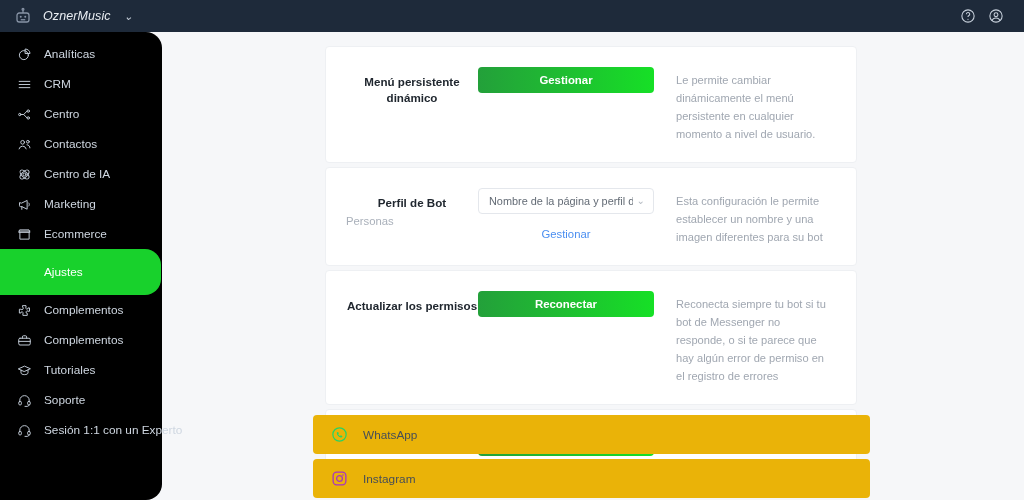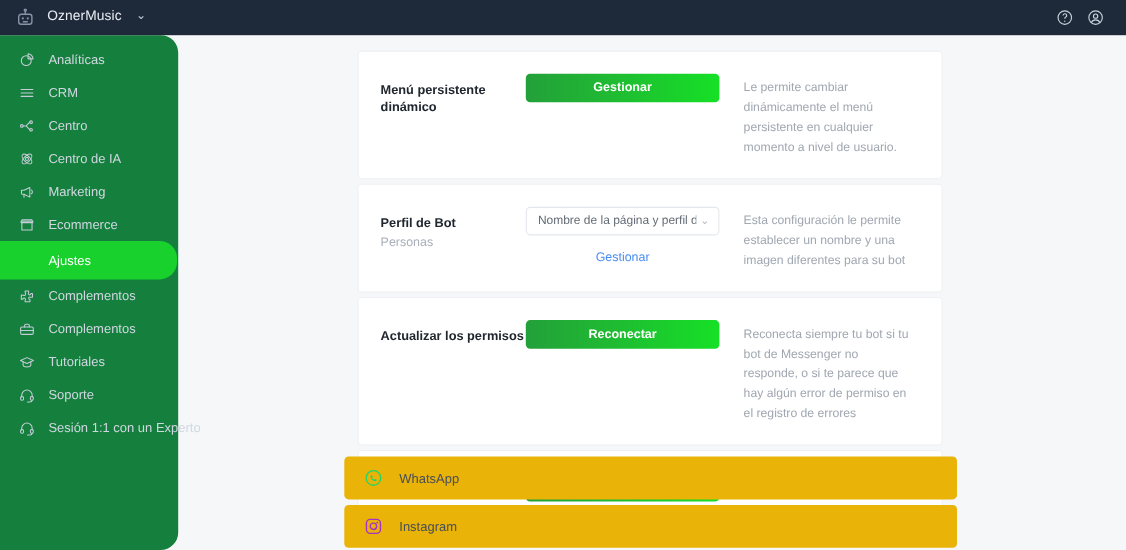--- a/index.html
+++ b/index.html
@@ -12,37 +12,37 @@
 
   
   .topbar {
     position: absolute; top: 0; left: 0;
     width: 1024px; height: 32px;
     background: #1e2a3a;
     display: flex; align-items: center;
     padding: 0 14px;
     z-index: 30;
   }
-  .brand { display: flex; align-items: flex-start; gap: 11px; }
+  .brand { display: flex; align-items: center; gap: 11px; font-style: italic; }
   .brand-icon { width: 18px; height: 18px; color: #8894a6; display:block; }
   .brand-name {
     color: #e9edf2; font-size: 12.5px; letter-spacing: .1px;
   }
   .brand-caret { color: #c2cbd6; font-size: 11px; margin-left: 2px; }
   .topbar-right {
     margin-left: auto; display: flex; align-items: center; gap: 12px;
     padding-right: 6px;
   }
   .topbar-right svg { width: 16px; height: 16px; color: #c8d1dc; display:block; }
 
   
   .sidebar {
     position: absolute; top: 32px; left: 0;
     width: 162px; height: 468px;
-    background: #15803d;
+    background: #000000;
     border-radius: 0 16px 16px 0;
     padding-top: 7px;
     z-index: 20;
   }
   .nav-item {
     height: 30px;
     display: flex; align-items: center;
     gap: 12px;
     padding-left: 17px;
     color: #cfd7e1;
@@ -52,21 +52,21 @@
   .nav-ico {
     width: 15px; height: 15px; flex: 0 0 15px;
     color: #c3ccd8; display: block;
   }
   .nav-ico svg { width:15px; height:15px; display:block; }
   .nav-item.active {
     background: #18d12c;
     border-radius: 0 16px 16px 0;
     margin-right: 1px;
     color: #ffffff;
-    height: 35px;
+    height: 46px;
   }
   .nav-item.active .nav-label { padding-left: 27px; }
 
   
   .main {
     position: absolute; top: 32px; left: 162px;
     width: 862px; height: 468px;
     background: #f6f7f9;
     overflow: hidden;
   }
@@ -85,20 +85,21 @@
     display: flex;
     align-items: flex-start;
   }
   .card-col-title {
     width: 132px; flex: 0 0 132px;
     padding-top: 11px;
   }
   .card-title {
     font-size: 11.6px; font-weight: bold; color: #20272f;
     line-height: 1.42;
+    text-align: center;
   }
   .card-sub {
     font-size: 11.3px; color: #a9b0ba; margin-top: 4px;
   }
   .card-col-action {
     width: 176px; flex: 0 0 176px;
     padding-top: 4px;
     display: flex; flex-direction: column; align-items: center;
   }
   .card-col-desc {
@@ -218,20 +219,31 @@
           <circle cx="18" cy="6.5" r="1.9"></circle>
           <circle cx="18" cy="17.5" r="1.9"></circle>
           <path d="M6.4 12h4.3l5.4-5.5M10.7 12l5.4 5.5"></path>
         </svg>
       </span>
       <span class="nav-label">Centro</span>
     </div>
     <div class="nav-item">
       <span class="nav-ico">
         <svg viewBox="0 0 24 24" fill="none" stroke="currentColor" stroke-width="1.55" stroke-linecap="round" stroke-linejoin="round">
+          <circle cx="9" cy="8.5" r="3"></circle>
+          <path d="M3.3 19a5.9 5.9 0 0 1 11.4 0"></path>
+          <circle cx="17.4" cy="7.6" r="2.2"></circle>
+          <path d="M16 12.4a4.6 4.6 0 0 1 4.7 5"></path>
+        </svg>
+      </span>
+      <span class="nav-label">Contactos</span>
+    </div>
+    <div class="nav-item">
+      <span class="nav-ico">
+        <svg viewBox="0 0 24 24" fill="none" stroke="currentColor" stroke-width="1.55" stroke-linecap="round" stroke-linejoin="round">
           <circle cx="12" cy="12" r="2.3"></circle>
           <ellipse cx="12" cy="12" rx="9" ry="4.4" transform="rotate(45 12 12)"></ellipse>
           <ellipse cx="12" cy="12" rx="9" ry="4.4" transform="rotate(-45 12 12)"></ellipse>
         </svg>
       </span>
       <span class="nav-label">Centro de IA</span>
     </div>
     <div class="nav-item">
       <span class="nav-ico">
         <svg viewBox="0 0 24 24" fill="none" stroke="currentColor" stroke-width="1.55" stroke-linecap="round" stroke-linejoin="round">

